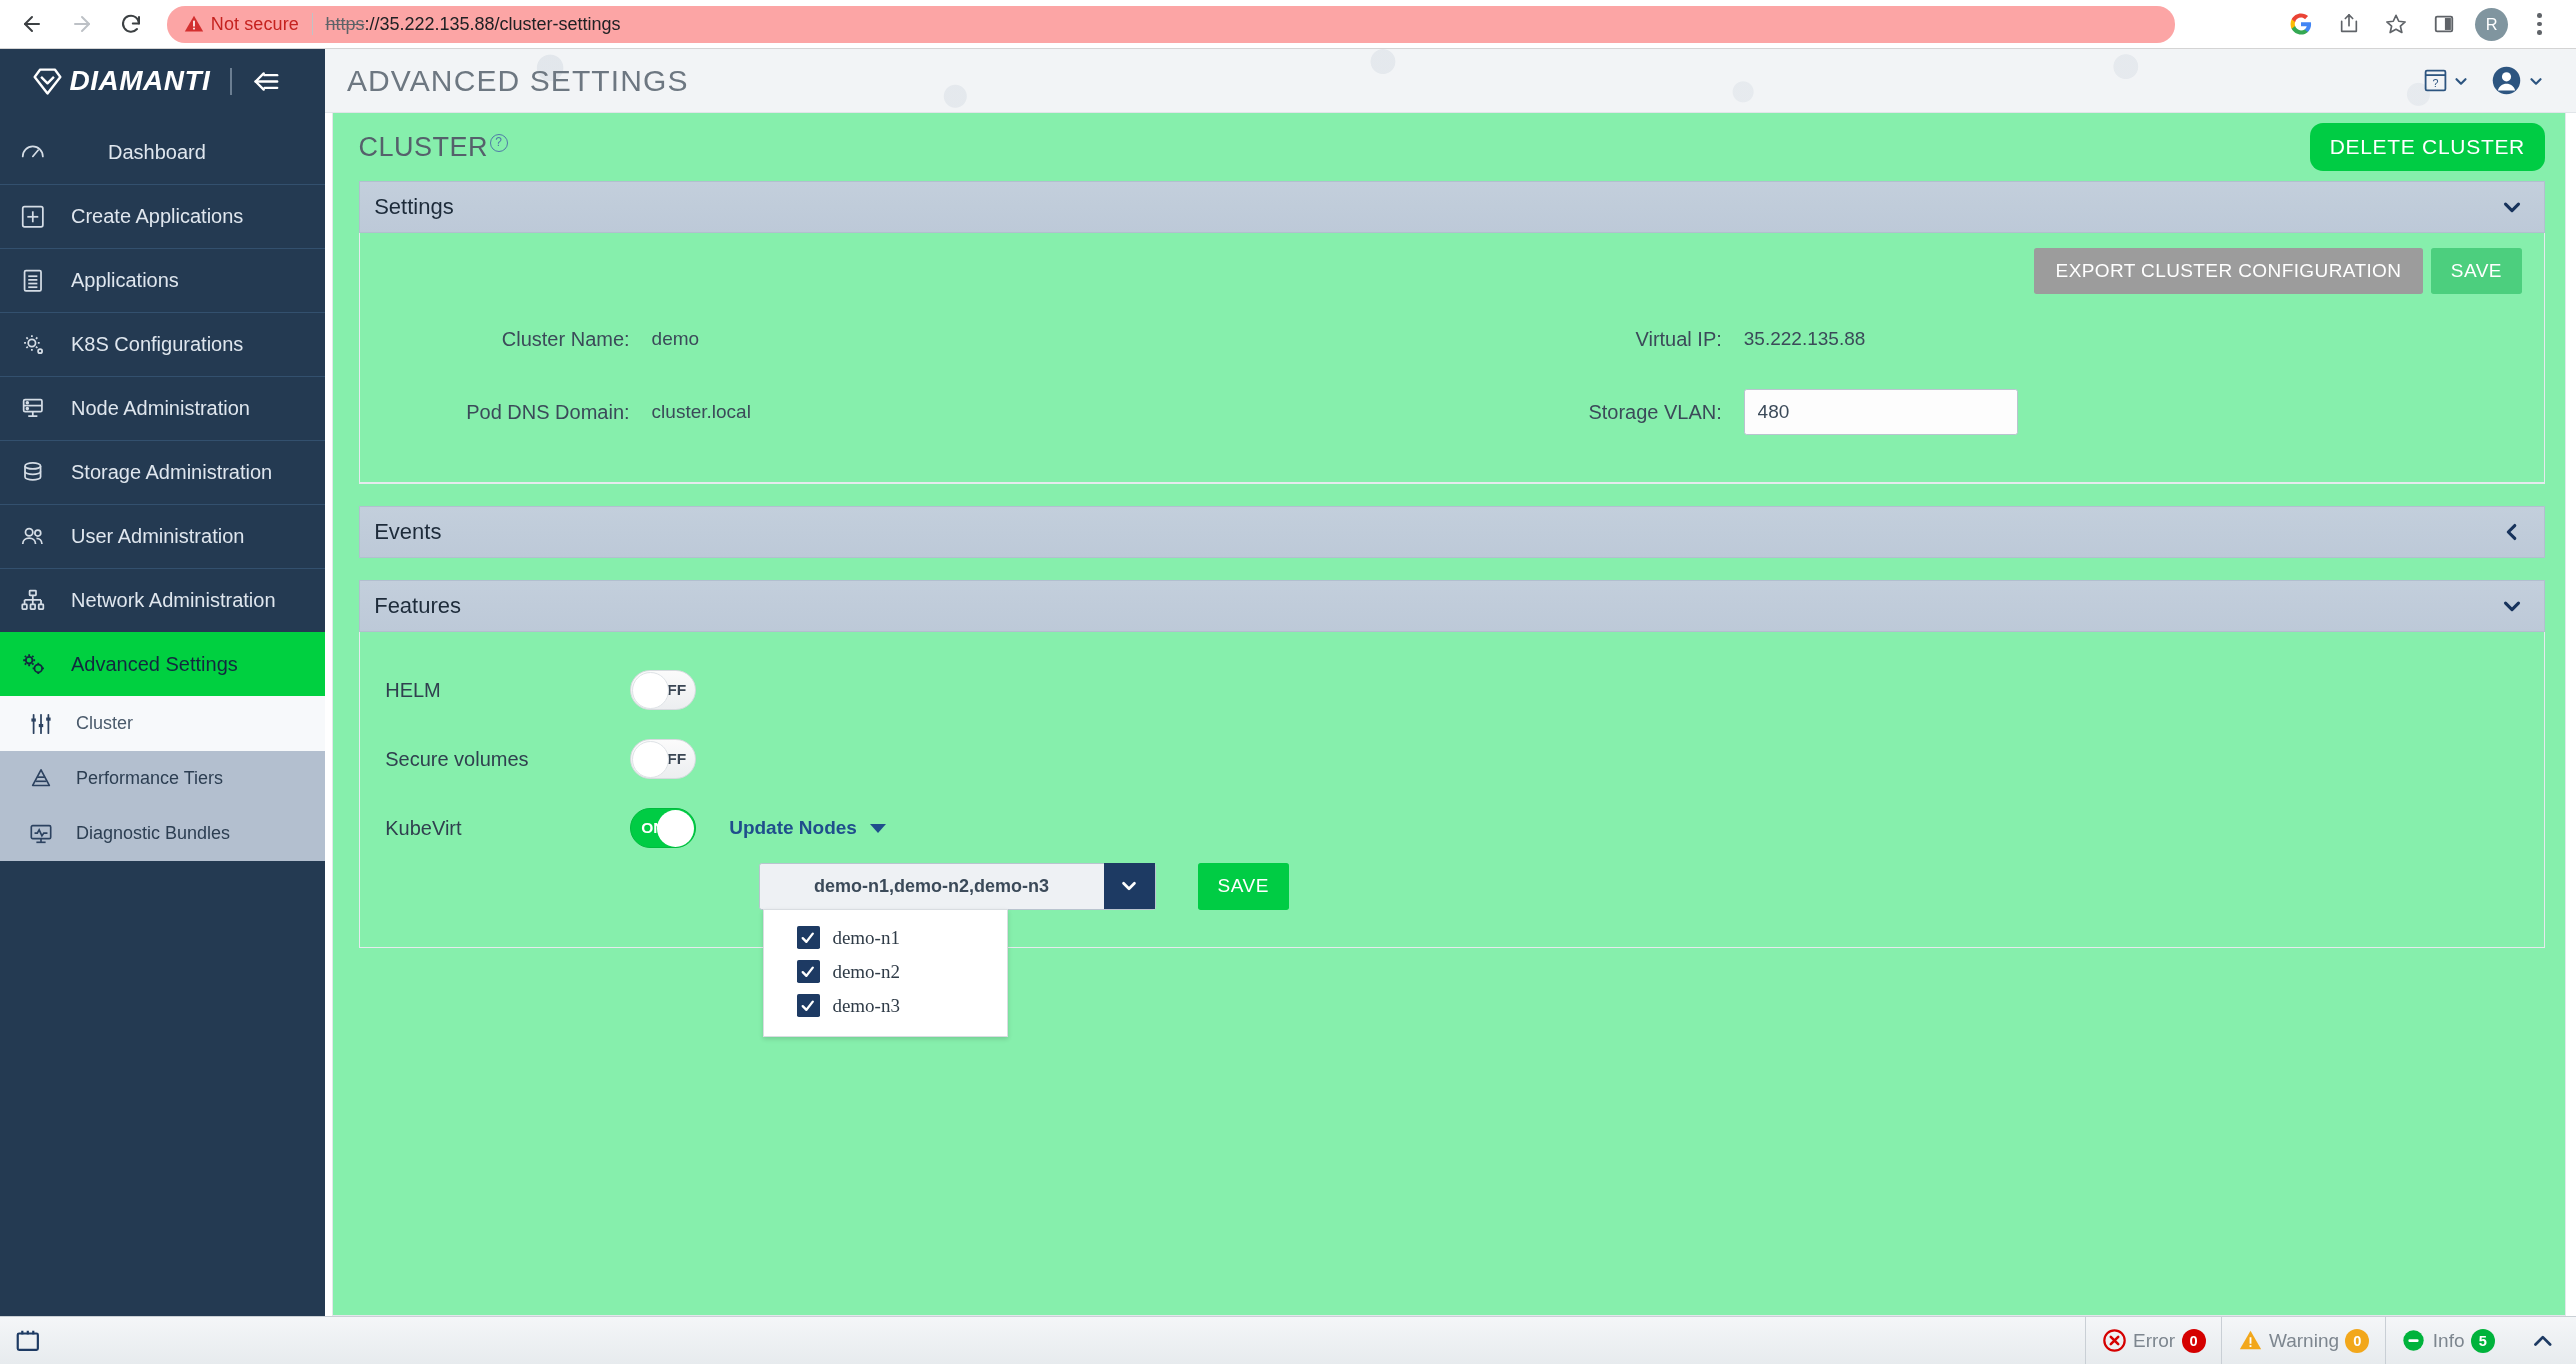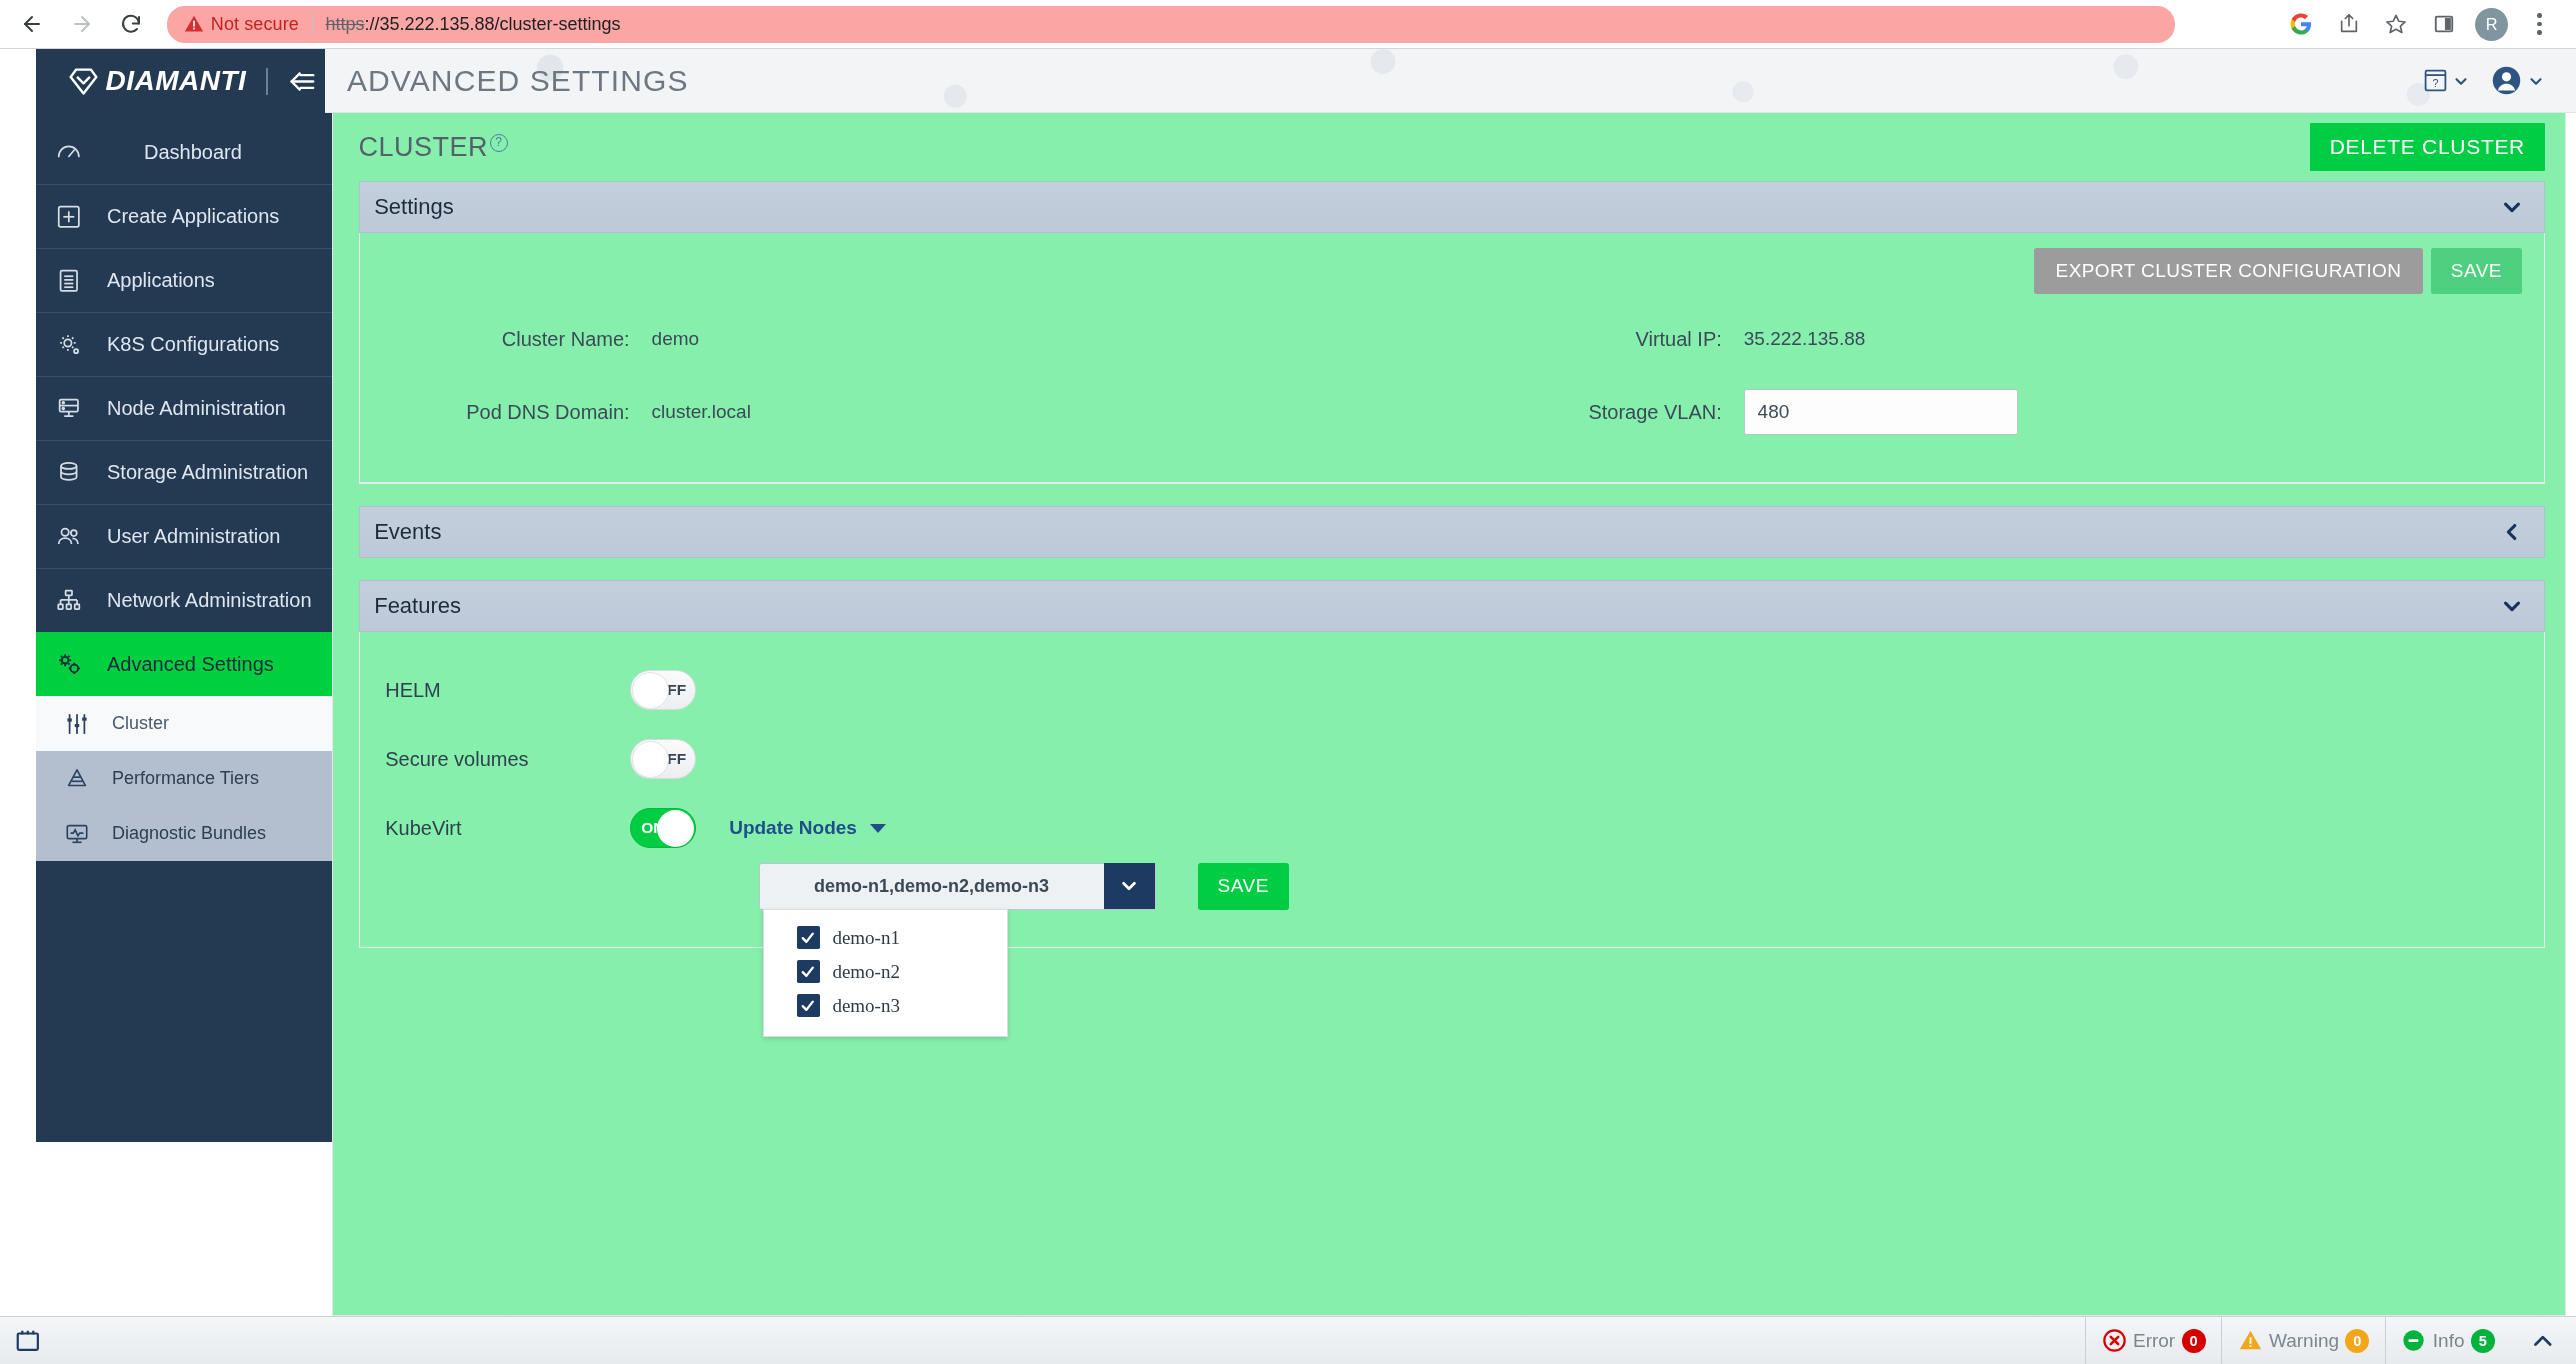--- a/index.html
+++ b/index.html
@@ -62,24 +62,23 @@
     width: 33px; height: 33px; border-radius: 50%;
     background: #80959f; color: #fff;
     display: flex; align-items: center; justify-content: center;
     font-size: 16.4px; font-weight: 500;
   }
   .dots { display:flex; flex-direction:column; gap:3.7px; align-items:center; }
   .dots i { width: 4.6px; height: 4.6px; border-radius: 50%; background: #5f6368; display:block; }
 
   
   .sidebar {
-    position: absolute; left: 0; top: 49px; width: 325px; height: 1093px;
+    position: absolute; left: 0; top: 49px; width: 325px; height: 1315px;
     background: #243a52;
     overflow: hidden;
-    margin-left: 36px;
   }
   .brand {
     height: 64px; display: flex; align-items: center;
     padding-left: 31px; gap: 0;
   }
   .brand-logo svg { width: 33px; height: 33px; display:block; }
   .brand-name {
     color: #ffffff; font-size: 28px; font-weight: bold; font-style: italic;
     letter-spacing: 0.5px; margin-left: 5.5px;
   }
@@ -171,21 +170,21 @@
   .q-sup {
     display: inline-block; vertical-align: super;
     width: 18px; height: 18px; border-radius: 50%;
     border: 1.5px solid #4f7aa8; color: #4f7aa8;
     font-size: 12px; line-height: 15.5px; text-align: center;
     margin-left: 1.8px; font-family: "Liberation Sans", sans-serif;
   }
   .btn {
     border: none; cursor: pointer;
     font-family: "Liberation Sans", sans-serif;
-    border-radius: 1px;
+    border-radius: 13px;
   }
   .btn-delete {
     margin-left: auto;
     background: #00cc44; color: #ffffff;
     font-size: 21px; letter-spacing: 0.7px;
     padding: 12px 20px;
   }
 
   .panel { margin: 0 20px 0 25.6px; }
   .panel-head {

